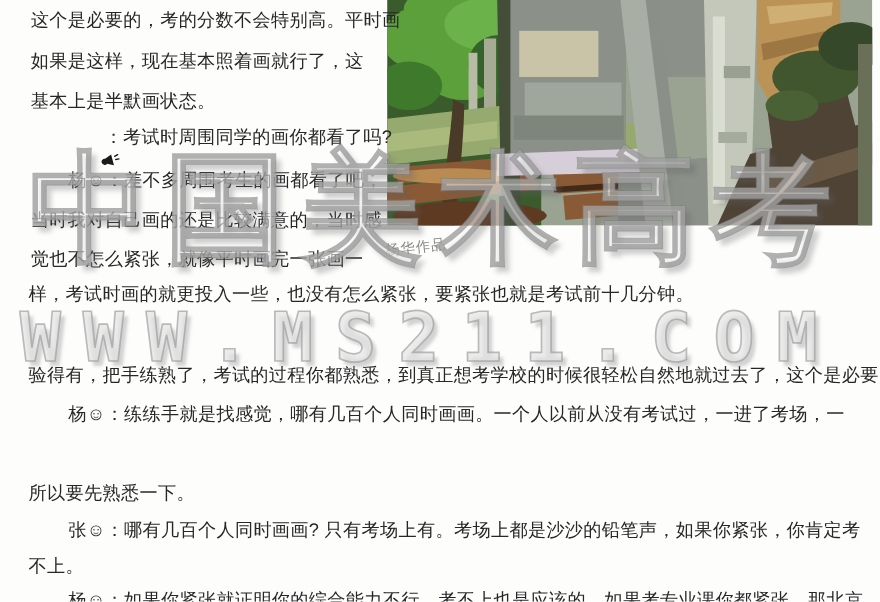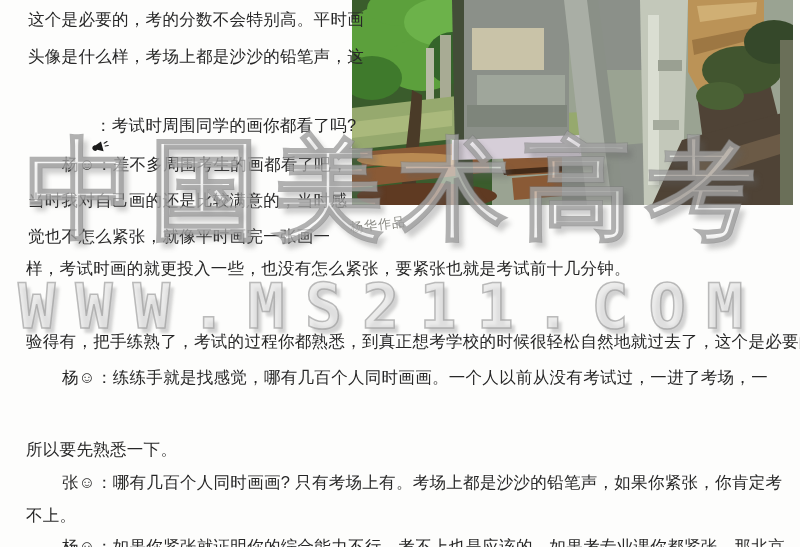--- a/index.html
+++ b/index.html
@@ -116,21 +116,22 @@
     <polygon points="340,160 441,130 441,150 345,180" fill="#6b5a46"></polygon>
     <ellipse cx="390" cy="70" rx="40" ry="24" fill="#41552f"></ellipse>
     <ellipse cx="422" cy="42" rx="30" ry="22" fill="#35482a"></ellipse>
     <ellipse cx="368" cy="96" rx="24" ry="14" fill="#4a6135"></ellipse>
     <rect x="428" y="40" width="13" height="165" fill="#6a6f58"></rect>
   </svg>
 
   <div class="caption">杨华作品</div>
 
   <div class="line" style="top:8px">这个是必要的，考的分数不会特别高。平时画</div>
-  <div class="line" style="top:45px">头像是什么样，考场上都是沙沙的铅笔声，这</div>
+  <div class="line" style="top:45px">如果是这样，现在基本照着画就行了，这</div>
+  <div class="line" style="top:81px">基本上是半默画状态。</div>
 
   <div class="line indent q-line" style="top:114px">
     <span class="mega">
       <svg viewBox="0 0 18 16" width="18" height="16">
         <path d="M1.5 9 C0.8 7 2.5 5.2 4.6 5.3 L10 1.5 L12.6 11.2 L6.2 9.8 C5.4 11.6 2.6 11.2 1.5 9 Z" fill="#1b1b1b"></path>
         <path d="M13.2 3.2 L16 1.6 M14.2 6 L17.2 5.5" stroke="#1b1b1b" stroke-width="1.2" fill="none" stroke-linecap="round"></path>
       </svg>
     </span>
     <span>：考试时周围同学的画你都看了吗?</span>
   </div>

